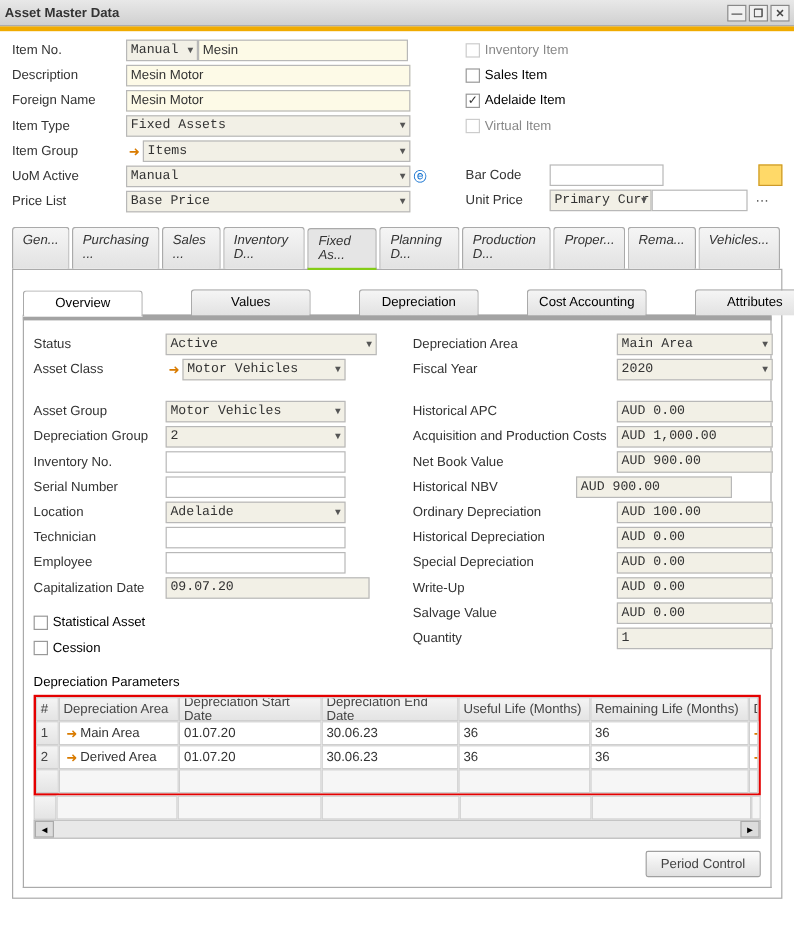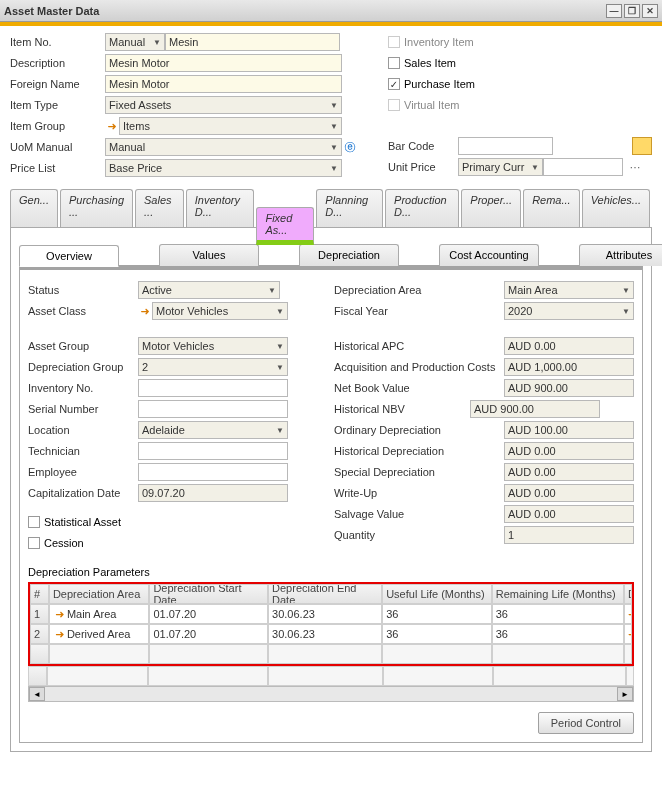--- a/index.html
+++ b/index.html
@@ -6,32 +6,32 @@
   body { background: #fff; width: 662px; }
   .titlebar { background: linear-gradient(#e8e8e8,#d0d0d0); height: 22px; display:flex; align-items:center; padding:4px 4px; font-weight:bold; color:#333; border-bottom:1px solid #999;justify-content:flex-end;}
   .titlebar .spacer { flex:1; }
   .winbtn { width:16px; height:14px; border:1px solid #888; background:#f0f0f0; margin-left:2px; display:flex; align-items:center; justify-content:center; font-size:9px; color:#444;}
   .goldbar { height:4px; background:#f0ab00; }
   .content { padding:6px 10px 10px 10px; }
   .row { display:flex; align-items:center; min-height:20px; margin-bottom:1px; }
   .lbl { width:95px; color:#333; }
   .inp { height:18px; background:#fdfae7; border:1px solid #b8b8b8; padding:0 3px; display:flex; align-items:center; color:#333; overflow:hidden; white-space:nowrap;}
   .inp.white { background:#fff; }
-  .inp.ro { background:#f2f0e6; }
+  .inp.ro { background:#f2f0e6;font-family:Liberation Mono, monospace; }
   .dd { position:relative; }
   .dd::after { content:"▼"; position:absolute; right:3px; font-size:8px; color:#555; }
   .arrowlink { width:14px; height:14px; display:inline-flex; align-items:center; justify-content:center; color:#d97b00; font-size:11px; }
   .chk { width:12px; height:12px; border:1px solid #999; background:#fff; display:inline-flex; align-items:center; justify-content:center; margin-right:4px; color:#333; font-size:10px;}
   .chk.checked::after { content:"✓"; }
   .twocol { display:flex; gap:30px; }
   .col { flex:1; }
   .smallbtn { width:20px; height:18px; background:#ffd968; border:1px solid #cc9a2a; margin-left:4px;}
   .tabs { display:flex; border-bottom: none; margin-top:10px;font-style:italic; }
   .tab { padding:4px 8px; border:1px solid #aaa; border-bottom:none; background:linear-gradient(#f5f5f5,#e2e2e2); margin-right:2px; border-radius:3px 3px 0 0; color:#333;}
-  .tab.active { background:#f0abfc; position:relative; top:18px; border-bottom:5px solid #84cc16; }
+  .tab.active { background:#e5e5e5; position:relative; top:1px; border-bottom:2px solid #84cc16; }
   .subtabs { display:flex; margin-top:6px;gap:38px; }
   .subtab { flex:none; width:100px; text-align:center; padding:4px 6px; border:1px solid #aaa; border-bottom:none; background:linear-gradient(#f5f5f5,#e2e2e2); margin-right:2px; border-radius:3px 3px 0 0;}
   .subtab.active { background:#fff; position:relative; top:1px; border-bottom:1px solid #fff;}
   .panel { border:1px solid #aaa; padding:10px 8px 8px 8px; }
   .sectitle { margin:12px 0 4px 0; }
   .table { border:2px solid #e40000; }
   .tr { display:flex; }
   .th, .td { border:1px solid #cfcfcf; height:20px; display:flex; align-items:center; padding:0 3px; overflow:hidden; color:#333;}
   .th { background:linear-gradient(#f4f4f4,#e4e4e4); font-weight:normal; color:#444;}
   .td { background:#fff;}
@@ -79,42 +79,42 @@
       <div class="row">
         <span class="lbl">Item Type</span>
         <span class="inp ro dd" style="width:237px">Fixed Assets</span>
       </div>
       <div class="row">
         <span class="lbl">Item Group</span>
         <span class="arrowlink">➜</span>
         <span class="inp ro dd" style="width:223px">Items</span>
       </div>
       <div class="row">
-        <span class="lbl">UoM Manual</span>
+        <span class="lbl">UoM Active</span>
         <span class="inp ro dd" style="width:237px">Manual</span>
         <span style="width:16px;text-align:center;color:#0066cc">ⓔ</span>
       </div>
       <div class="row">
         <span class="lbl">Price List</span>
         <span class="inp ro dd" style="width:237px">Base Price</span>
       </div>
     </div>
 
     <div class="col" style="flex:1">
       <div class="row">
         <span class="chk" style="border-color:#ccc"></span>
         <span class="chklbl">Inventory Item</span>
       </div>
       <div class="row">
         <span class="chk"></span>
         <span>Sales Item</span>
       </div>
       <div class="row">
         <span class="chk checked"></span>
-        <span>Purchase Item</span>
+        <span>Adelaide Item</span>
       </div>
       <div class="row">
         <span class="chk" style="border-color:#ccc"></span>
         <span class="chklbl">Virtual Item</span>
       </div>
       <div style="height:20px"></div>
       <div class="row">
         <span class="lbl" style="width:70px">Bar Code</span>
         <span class="inp white" style="width:95px"></span>
         <span style="flex:1"></span>
@@ -150,21 +150,21 @@
       <span class="subtab">Cost Accounting</span>
       <span class="subtab">Attributes</span>
     </div>
 
     <div class="panel" style="border-top:5px solid #a3a3a3; margin-top:-1px;">
 
       <div class="twocol">
         <div class="col">
           <div class="row">
                 <span class="lbl" style="width:110px">Status</span>
-                <span class="inp ro dd" style="width:142px">Active</span>
+                <span class="inp ro dd" style="width:176px">Active</span>
               </div>
           <div class="row">
                 <span class="lbl" style="width:110px">Asset Class</span>
                 <span class="arrowlink">➜</span>
                 <span class="inp ro dd" style="width:136px">Motor Vehicles</span>
               </div>
           <div style="height:14px"></div>
           <div class="row">
                 <span class="lbl" style="width:110px">Asset Group</span>
                 <span class="inp ro dd" style="width:150px">Motor Vehicles</span>
@@ -188,21 +188,21 @@
           <div class="row">
                 <span class="lbl" style="width:110px">Technician</span>
                 <span class="inp white" style="width:150px"></span>
               </div>
           <div class="row">
                 <span class="lbl" style="width:110px">Employee</span>
                 <span class="inp white" style="width:150px"></span>
               </div>
           <div class="row">
                 <span class="lbl" style="width:110px">Capitalization Date</span>
-                <span class="inp ro" style="width:150px">09.07.20</span>
+                <span class="inp ro" style="width:170px">09.07.20</span>
               </div>
           <div style="height:8px"></div>
           <div class="row">
                 <span class="chk"></span>
                 <span>Statistical Asset</span>
               </div>
           <div class="row">
                 <span class="chk"></span>
                 <span>Cession</span>
               </div>

